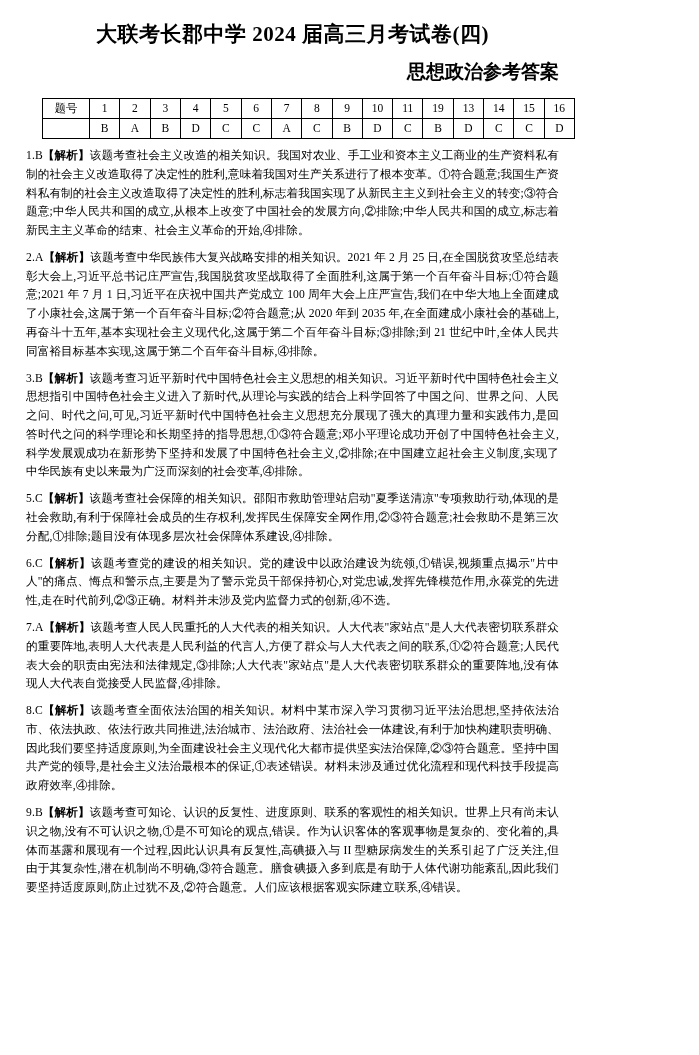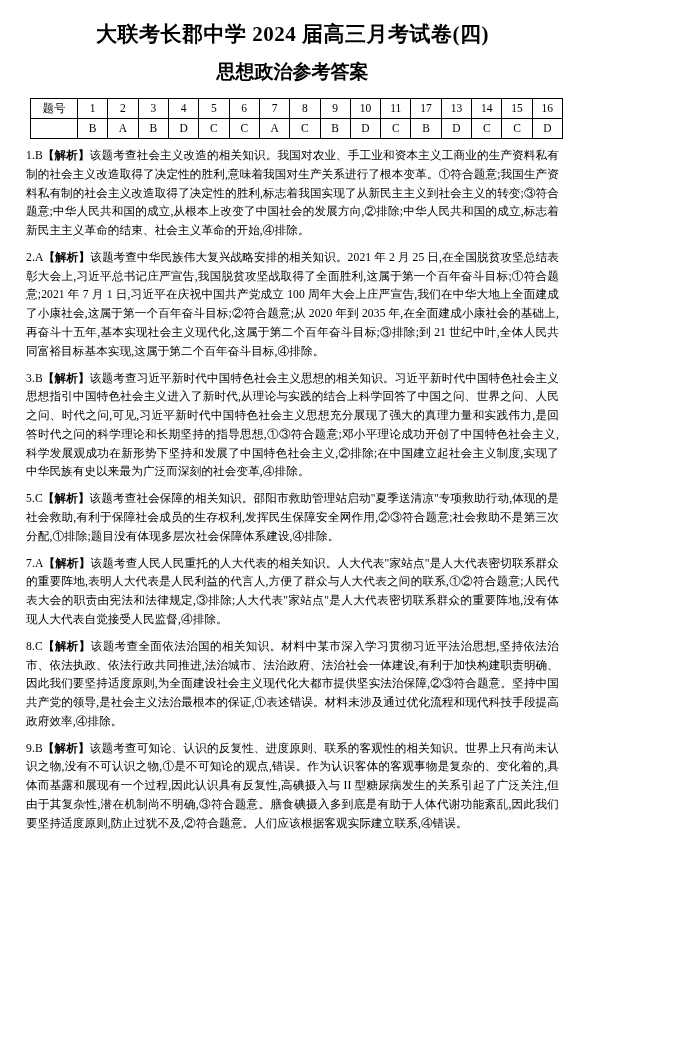--- a/index.html
+++ b/index.html
@@ -23,36 +23,36 @@
   }
   .title-main {
     text-align: center;
     font-size: 21px;
     font-weight: bold;
     letter-spacing: 0.5px;
     margin: 6px 0 2px 0;
     line-height: 1.4;
   }
   .title-sub {
-    text-align: center;
+    text-align: right;
     font-size: 19px;
     font-weight: bold;
     margin: 10px 0 12px 0;
     line-height: 1.4;
   }
   .section-head {
     font-size: 11.5px;
     margin: 8px 0 6px 0;
     line-height: 1.5;
     font-weight: normal;
   }
   table.answers {
     border-collapse: collapse;
     width: 100%;
-    margin: 2px 0 8px 4px;
+    margin: 2px 0 8px 16px;
     table-layout: fixed;
   }
   table.answers td {
     border: 1px solid #000;
     text-align: center;
     font-size: 11.5px;
     height: 19px;
     line-height: 19px;
     padding: 0;
   }
@@ -98,21 +98,21 @@
         <td>2</td>
         <td>3</td>
         <td>4</td>
         <td>5</td>
         <td>6</td>
         <td>7</td>
         <td>8</td>
         <td>9</td>
         <td>10</td>
         <td>11</td>
-        <td>17</td>
+        <td>19</td>
         <td>13</td>
         <td>14</td>
         <td>15</td>
         <td>16</td>
       </tr>
       <tr>
         <td class="rowhead"></td>
         <td>B</td>
         <td>A</td>
         <td>B</td>
@@ -137,20 +137,21 @@
 
     <p class="para"><span class="lead">1.B</span><span class="bold">【解析】</span><span>该题考查社会主义改造的相关知识。我国对农业、手工业和资本主义工商业的生产资料私有制的社会主义改造取得了决定性的胜利,意味着我国对生产关系进行了根本变革。①符合题意;我国生产资料私有制的社会主义改造取得了决定性的胜利,标志着我国实现了从新民主主义到社会主义的转变;③符合题意;中华人民共和国的成立,从根本上改变了中国社会的发展方向,②排除;中华人民共和国的成立,标志着新民主主义革命的结束、社会主义革命的开始,④排除。</span></p>
 
     <p class="para"><span class="lead">2.A</span><span class="bold">【解析】</span><span>该题考查中华民族伟大复兴战略安排的相关知识。2021 年 2 月 25 日,在全国脱贫攻坚总结表彰大会上,习近平总书记庄严宣告,我国脱贫攻坚战取得了全面胜利,这属于第一个百年奋斗目标;①符合题意;2021 年 7 月 1 日,习近平在庆祝中国共产党成立 100 周年大会上庄严宣告,我们在中华大地上全面建成了小康社会,这属于第一个百年奋斗目标;②符合题意;从 2020 年到 2035 年,在全面建成小康社会的基础上,再奋斗十五年,基本实现社会主义现代化,这属于第二个百年奋斗目标;③排除;到 21 世纪中叶,全体人民共同富裕目标基本实现,这属于第二个百年奋斗目标,④排除。</span></p>
 
     <p class="para"><span class="lead">3.B</span><span class="bold">【解析】</span><span>该题考查习近平新时代中国特色社会主义思想的相关知识。习近平新时代中国特色社会主义思想指引中国特色社会主义进入了新时代,从理论与实践的结合上科学回答了中国之问、世界之问、人民之问、时代之问,可见,习近平新时代中国特色社会主义思想充分展现了强大的真理力量和实践伟力,是回答时代之问的科学理论和长期坚持的指导思想,①③符合题意;邓小平理论成功开创了中国特色社会主义,科学发展观成功在新形势下坚持和发展了中国特色社会主义,②排除;在中国建立起社会主义制度,实现了中华民族有史以来最为广泛而深刻的社会变革,④排除。</span></p>
 
 
     <p class="para"><span class="lead">5.C</span><span class="bold">【解析】</span><span>该题考查社会保障的相关知识。邵阳市救助管理站启动"夏季送清凉"专项救助行动,体现的是社会救助,有利于保障社会成员的生存权利,发挥民生保障安全网作用,②③符合题意;社会救助不是第三次分配,①排除;题目没有体现多层次社会保障体系建设,④排除。</span></p>
 
+    <p class="para"><span class="lead">6.C</span><span class="bold">【解析】</span><span>该题考查党的建设的相关知识。党的建设中以政治建设为统领,①错误,视频重点揭示"片中人"的痛点、悔点和警示点,主要是为了警示党员干部保持初心,对党忠诚,发挥先锋模范作用,永葆党的先进性,走在时代前列,②③正确。材料并未涉及党内监督力式的创新,④不选。</span></p>
 
     <p class="para"><span class="lead">7.A</span><span class="bold">【解析】</span><span>该题考查人民人民重托的人大代表的相关知识。人大代表"家站点"是人大代表密切联系群众的重要阵地,表明人大代表是人民利益的代言人,方便了群众与人大代表之间的联系,①②符合题意;人民代表大会的职责由宪法和法律规定,③排除;人大代表"家站点"是人大代表密切联系群众的重要阵地,没有体现人大代表自觉接受人民监督,④排除。</span></p>
 
     <p class="para"><span class="lead">8.C</span><span class="bold">【解析】</span><span>该题考查全面依法治国的相关知识。材料中某市深入学习贯彻习近平法治思想,坚持依法治市、依法执政、依法行政共同推进,法治城市、法治政府、法治社会一体建设,有利于加快构建职责明确、因此我们要坚持适度原则,为全面建设社会主义现代化大都市提供坚实法治保障,②③符合题意。坚持中国共产党的领导,是社会主义法治最根本的保证,①表述错误。材料未涉及通过优化流程和现代科技手段提高政府效率,④排除。</span></p>
 
     <p class="para"><span class="lead">9.B</span><span class="bold">【解析】</span><span>该题考查可知论、认识的反复性、进度原则、联系的客观性的相关知识。世界上只有尚未认识之物,没有不可认识之物,①是不可知论的观点,错误。作为认识客体的客观事物是复杂的、变化着的,具体而基露和展现有一个过程,因此认识具有反复性,高碘摄入与 II 型糖尿病发生的关系引起了广泛关注,但由于其复杂性,潜在机制尚不明确,③符合题意。膳食碘摄入多到底是有助于人体代谢功能紊乱,因此我们要坚持适度原则,防止过犹不及,②符合题意。人们应该根据客观实际建立联系,④错误。</span></p>
 
   </div>
 
 

